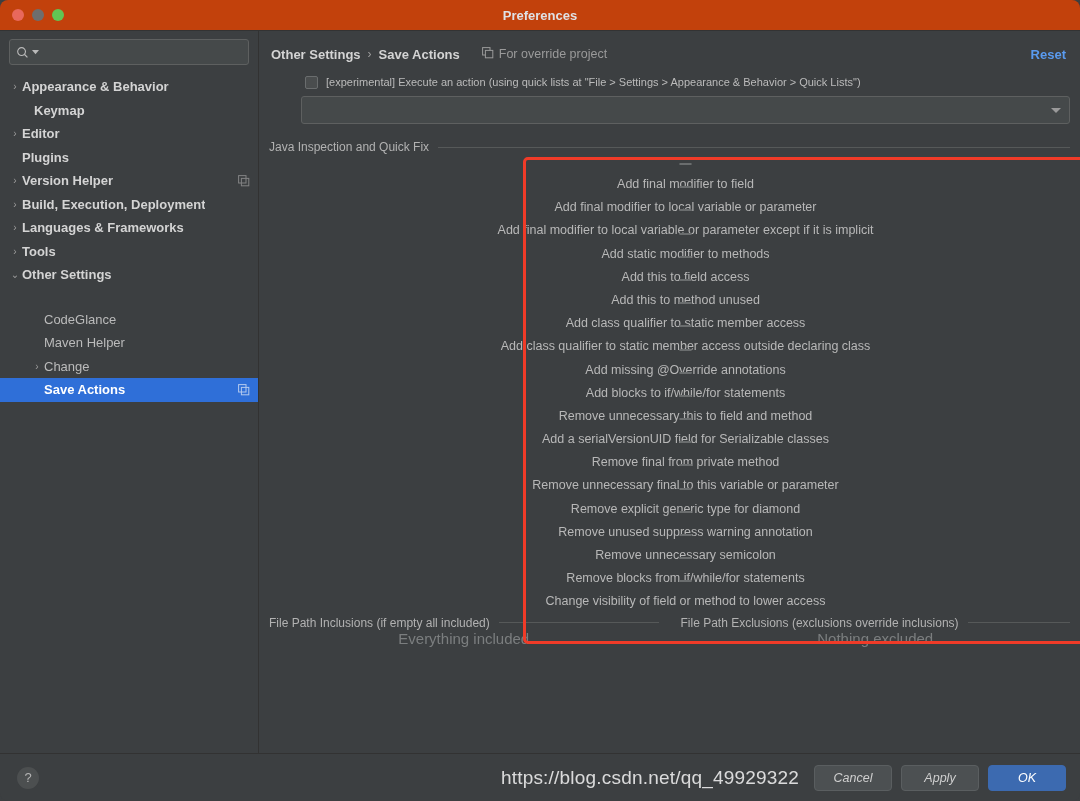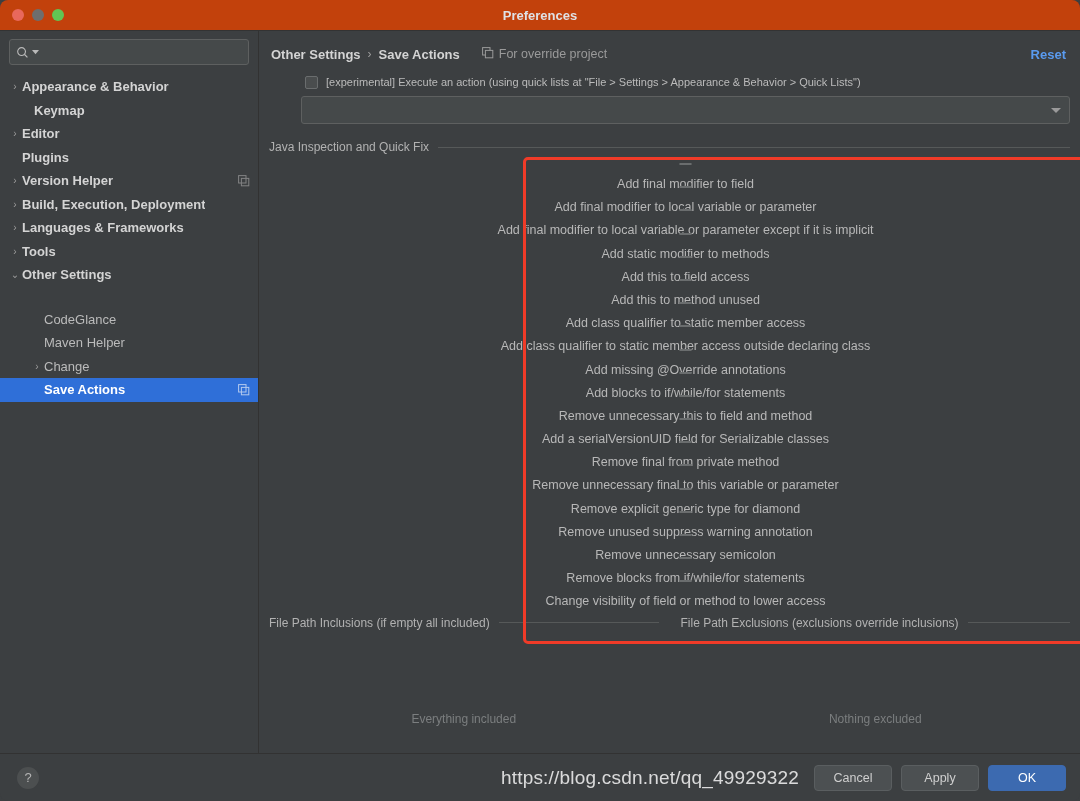--- a/index.html
+++ b/index.html
@@ -274,23 +274,23 @@
   
   .paths {
     display: flex;
     margin: 12px 10px 0 10px;
     gap: 22px;
   }
   .path-pane { flex: 1; min-width: 0; }
   .path-body {
     height: 96px;
     display: flex;
-    align-items: flex-end;
+    align-items: flex-start;
     justify-content: center;
-    font-size: 12px;
+    font-size: 15px;
     color: #7b7e7f;
   }
 
   
   .bottombar {
     height: 47px;
     min-height: 47px;
     background: #3c3f41;
     border-top: 1px solid #323232;
     display: flex;
@@ -322,21 +322,21 @@
     align-items: center;
     justify-content: center;
     cursor: pointer;
     box-sizing: border-box;
   }
   .btn.primary {
     background: #3c6ab0;
     border-color: #3c6ab0;
     color: #ffffff;
   }
-  .btn-group { margin-left: auto; display: flex; gap: 9px; }
+  .btn-group { margin-left: auto; display: flex; gap: 9px; font-style: italic; }
 
   
   .watermark {
     position: absolute;
     left: 0; right: 0;
     bottom: 12px;
     text-align: center;
     font-size: 19px;
     color: rgba(240,240,240,0.88);
     letter-spacing: .2px;

